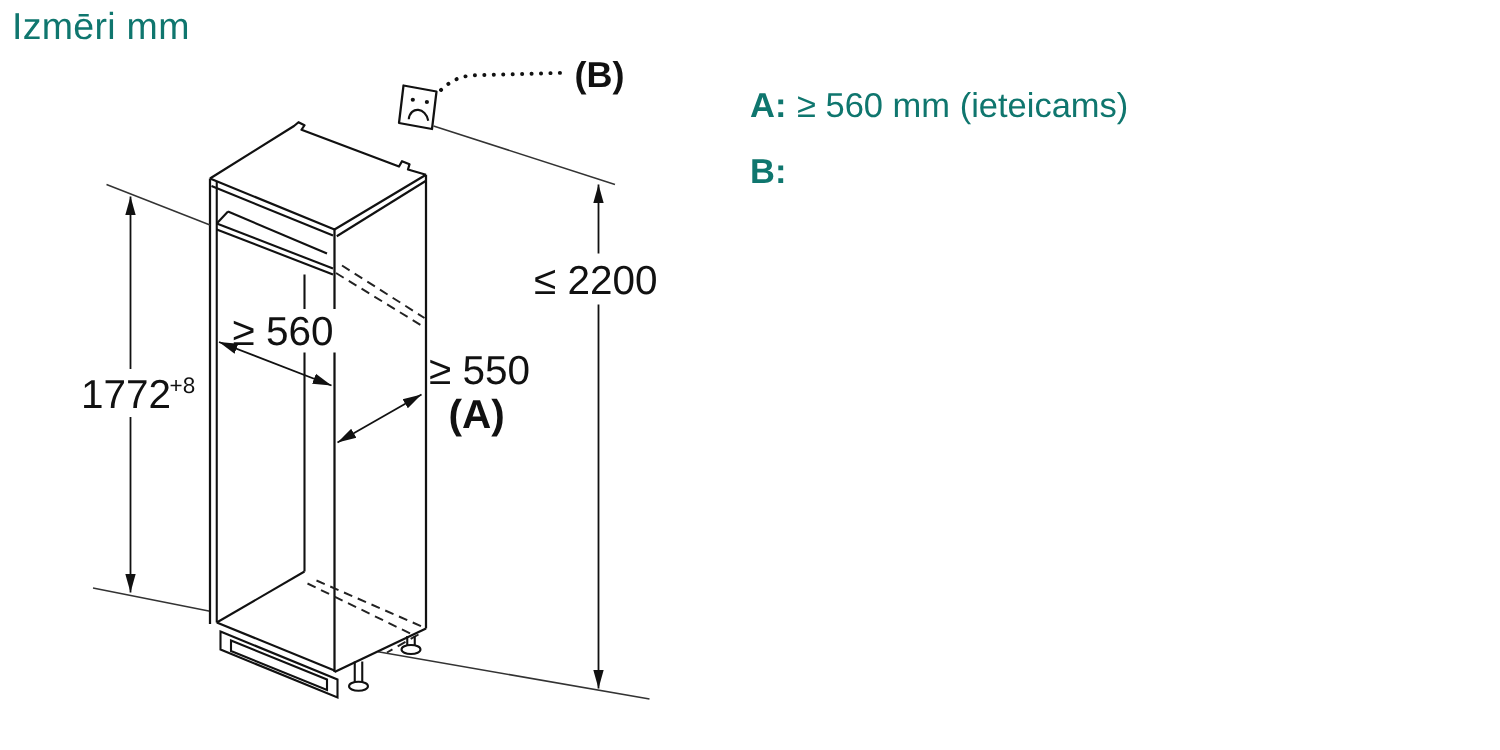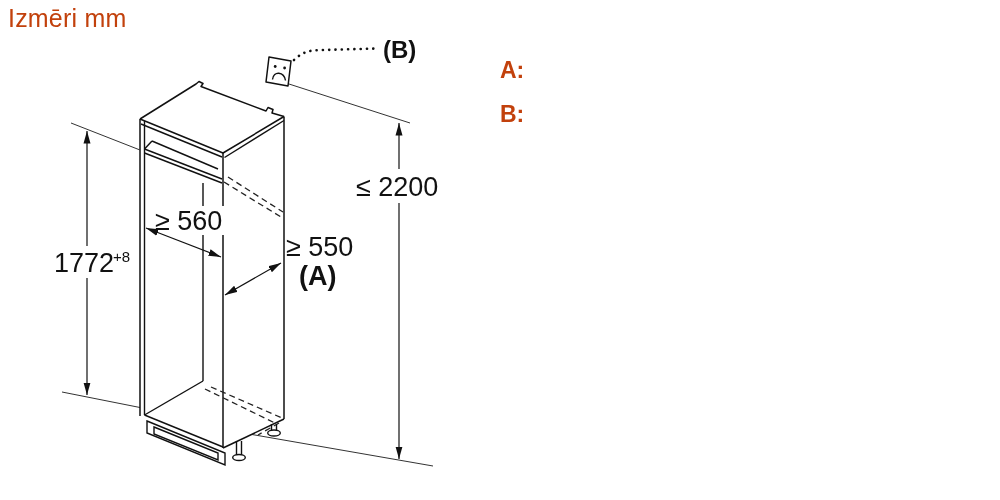--- a/index.html
+++ b/index.html
@@ -1,17 +1,17 @@
 <!DOCTYPE html>
 <html><head>
 <meta charset="utf-8">
 <style>
   html,body{margin:0;padding:0;background:#fff;}
   .page{position:relative;width:840px;height:500px;background:#fff;overflow:hidden;
-        font-family:"Liberation Sans",sans-serif;color:#c2410c;padding-left:16px;}
+        font-family:"Liberation Sans",sans-serif;color:#0f766e;padding-left:16px;}
   .page-title{position:absolute;left:8px;top:4px;font-size:25px;letter-spacing:.2px;}
   .legend{position:absolute;left:500px;top:57px;}
   .legend-row{display:flex;gap:7px;font-size:23px;margin-bottom:17px;white-space:nowrap;}
   .legend-key{font-weight:bold;}
   svg{position:absolute;left:0;top:0;}
   svg text{font-family:"Liberation Sans",sans-serif;fill:#111;}
   .dimtxt{font-size:27px;}
   .dimtxt-sup{font-size:15px;}
   .dimtxt-bold{font-size:27px;font-weight:bold;}
   .reftxt{font-size:24px;font-weight:bold;}
@@ -26,20 +26,21 @@
 </head>
 <body>
 
 <div class="page">
 
   <div class="page-title">Izmēri mm</div>
 
   <div class="legend">
     <div class="legend-row">
       <span class="legend-key">A:</span>
+      <span class="legend-value">≥ 560 mm (ieteicams)</span>
     </div>
     <div class="legend-row">
       <span class="legend-key">B:</span>
     </div>
   </div>
 
   <svg width="1000" height="500" viewBox="0 0 1000 500">
     <defs>
       <marker id="arr" refX="12.5" refY="4" markerWidth="13" markerHeight="8" orient="auto-start-reverse" markerUnits="userSpaceOnUse">
         <path d="M0,0.5 L12.5,4 L0,7.5 Z" fill="#111"></path>

